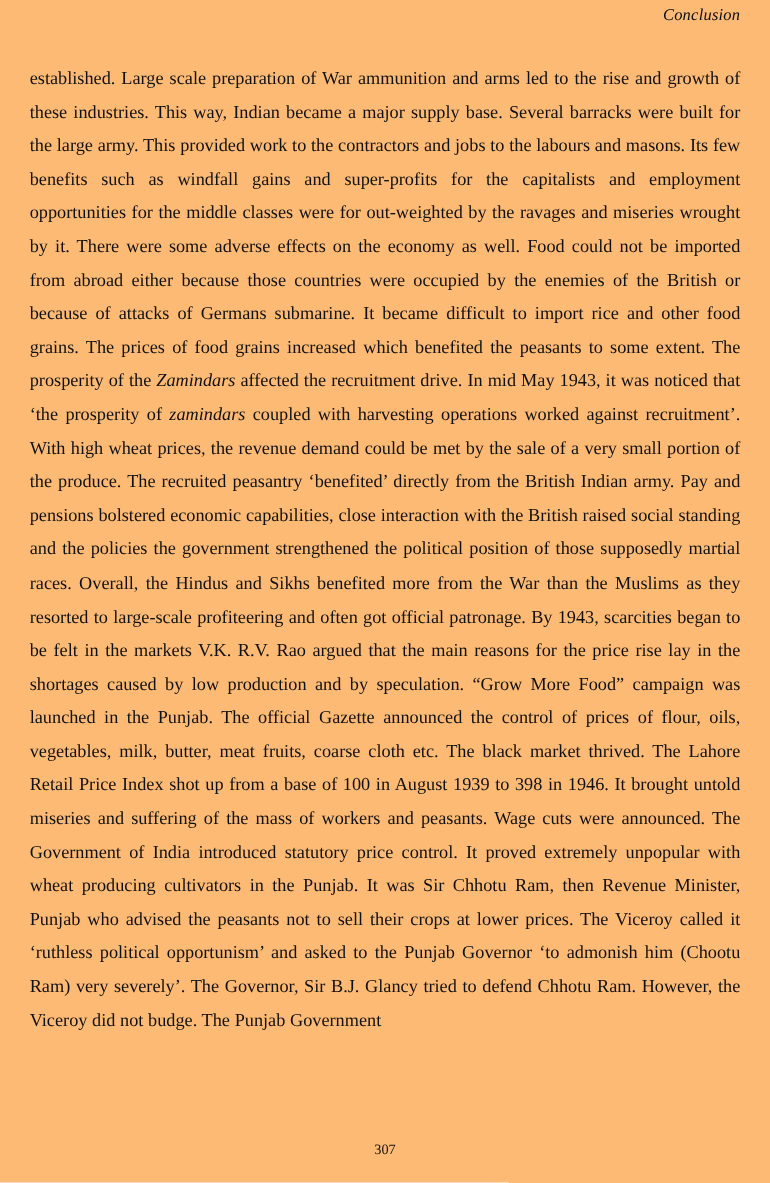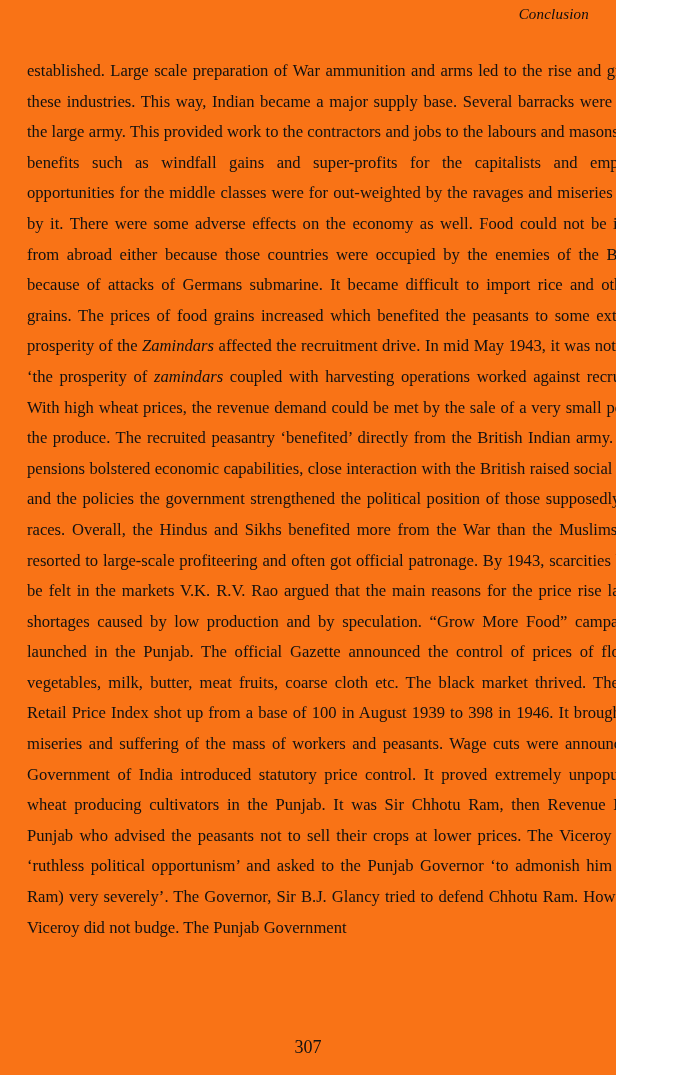--- a/index.html
+++ b/index.html
@@ -3,23 +3,23 @@
 <meta charset="utf-8">
 <style>
   html, body {
     margin: 0;
     padding: 0;
     background: #ffffff;
   }
 
   .page {
     position: relative;
-    width: 616px;
+    width: 700px;
     height: 1075px;
-    background: #f97316;
+    background: #fdba74;
     overflow: hidden;
     box-sizing: border-box;
   }
 
   .running-head {
     position: absolute;
     top: 6px;
     left: 27px;
     right: 27px;
     text-align: right;
@@ -54,21 +54,21 @@
   .body-text i {
   }
 
   .folio {
     position: absolute;
     left: 0;
     right: 0;
     top: 1037px;
     text-align: center;
     font-family: "Liberation Serif", "DejaVu Serif", serif;
-    font-size: 18px;
+    font-size: 13px;
     color: #111111;
   }
 </style>
 </head>
 <body>
 
 <div class="page">
 
   <div class="running-head">Conclusion</div>
 

